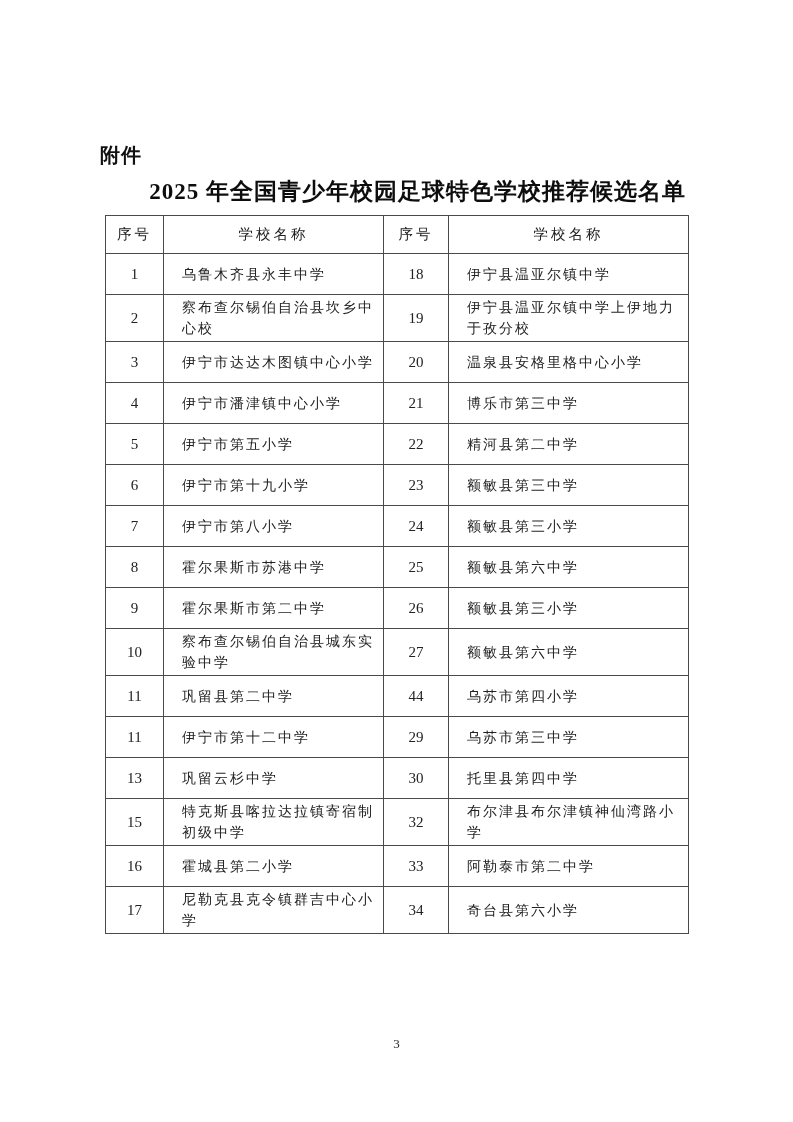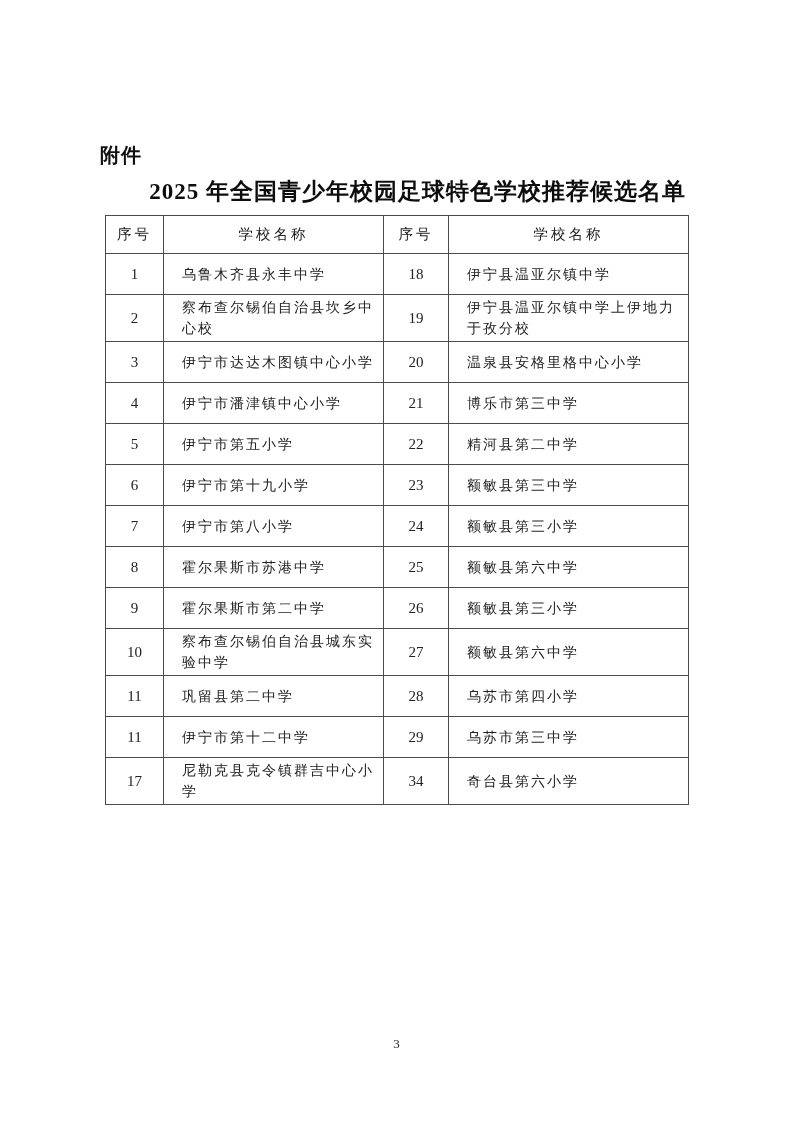--- a/index.html
+++ b/index.html
@@ -167,30 +167,48 @@
         </tr>
         <tr class="tall">
           <td class="num">10</td>
           <td class="school">察布查尔锡伯自治县城东实验中学</td>
           <td class="num">27</td>
           <td class="school">额敏县第六中学</td>
         </tr>
         <tr>
           <td class="num">11</td>
           <td class="school">巩留县第二中学</td>
-          <td class="num">28</td>
+          <td class="num">44</td>
           <td class="school">乌苏市第四小学</td>
         </tr>
         <tr>
           <td class="num">11</td>
           <td class="school">伊宁市第十二中学</td>
           <td class="num">29</td>
           <td class="school">乌苏市第三中学</td>
         </tr>
         <tr>
+          <td class="num">13</td>
+          <td class="school">巩留云杉中学</td>
+          <td class="num">30</td>
+          <td class="school">托里县第四中学</td>
+        </tr>
+        <tr class="tall">
+          <td class="num">15</td>
+          <td class="school">特克斯县喀拉达拉镇寄宿制初级中学</td>
+          <td class="num">32</td>
+          <td class="school">布尔津县布尔津镇神仙湾路小学</td>
+        </tr>
+        <tr>
+          <td class="num">16</td>
+          <td class="school">霍城县第二小学</td>
+          <td class="num">33</td>
+          <td class="school">阿勒泰市第二中学</td>
+        </tr>
+        <tr>
           <td class="num">17</td>
           <td class="school">尼勒克县克令镇群吉中心小学</td>
           <td class="num">34</td>
           <td class="school">奇台县第六小学</td>
         </tr>
       </tbody>
   </table>
 
   <div class="page-number">3</div>
 

